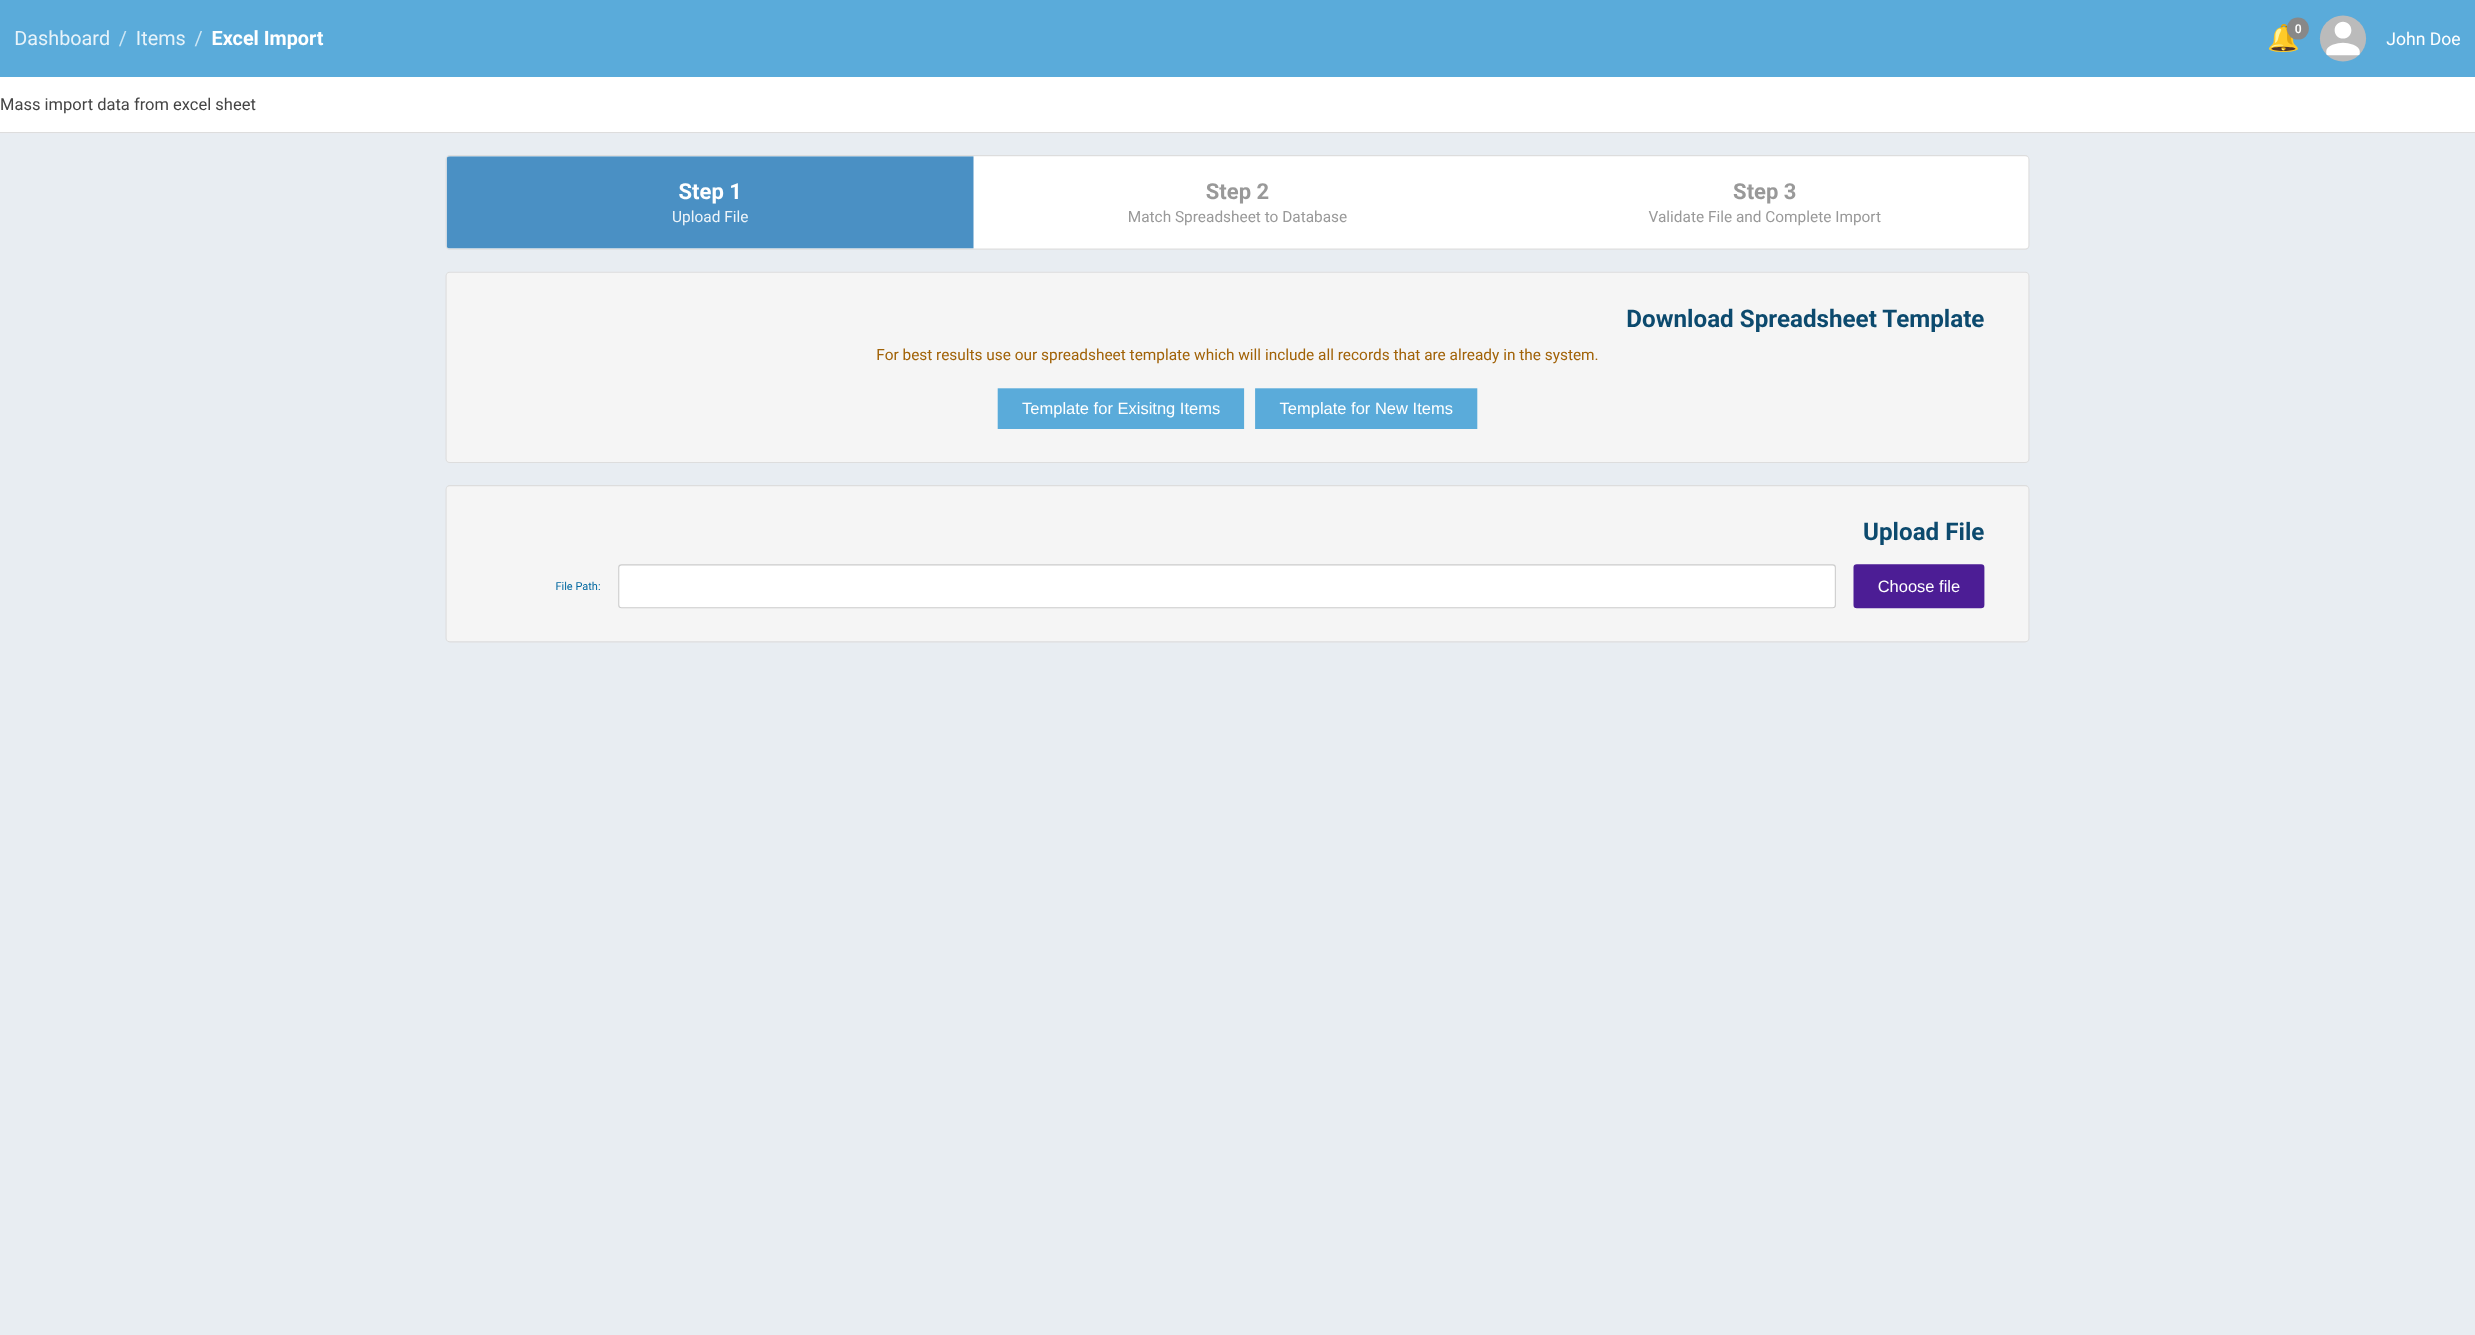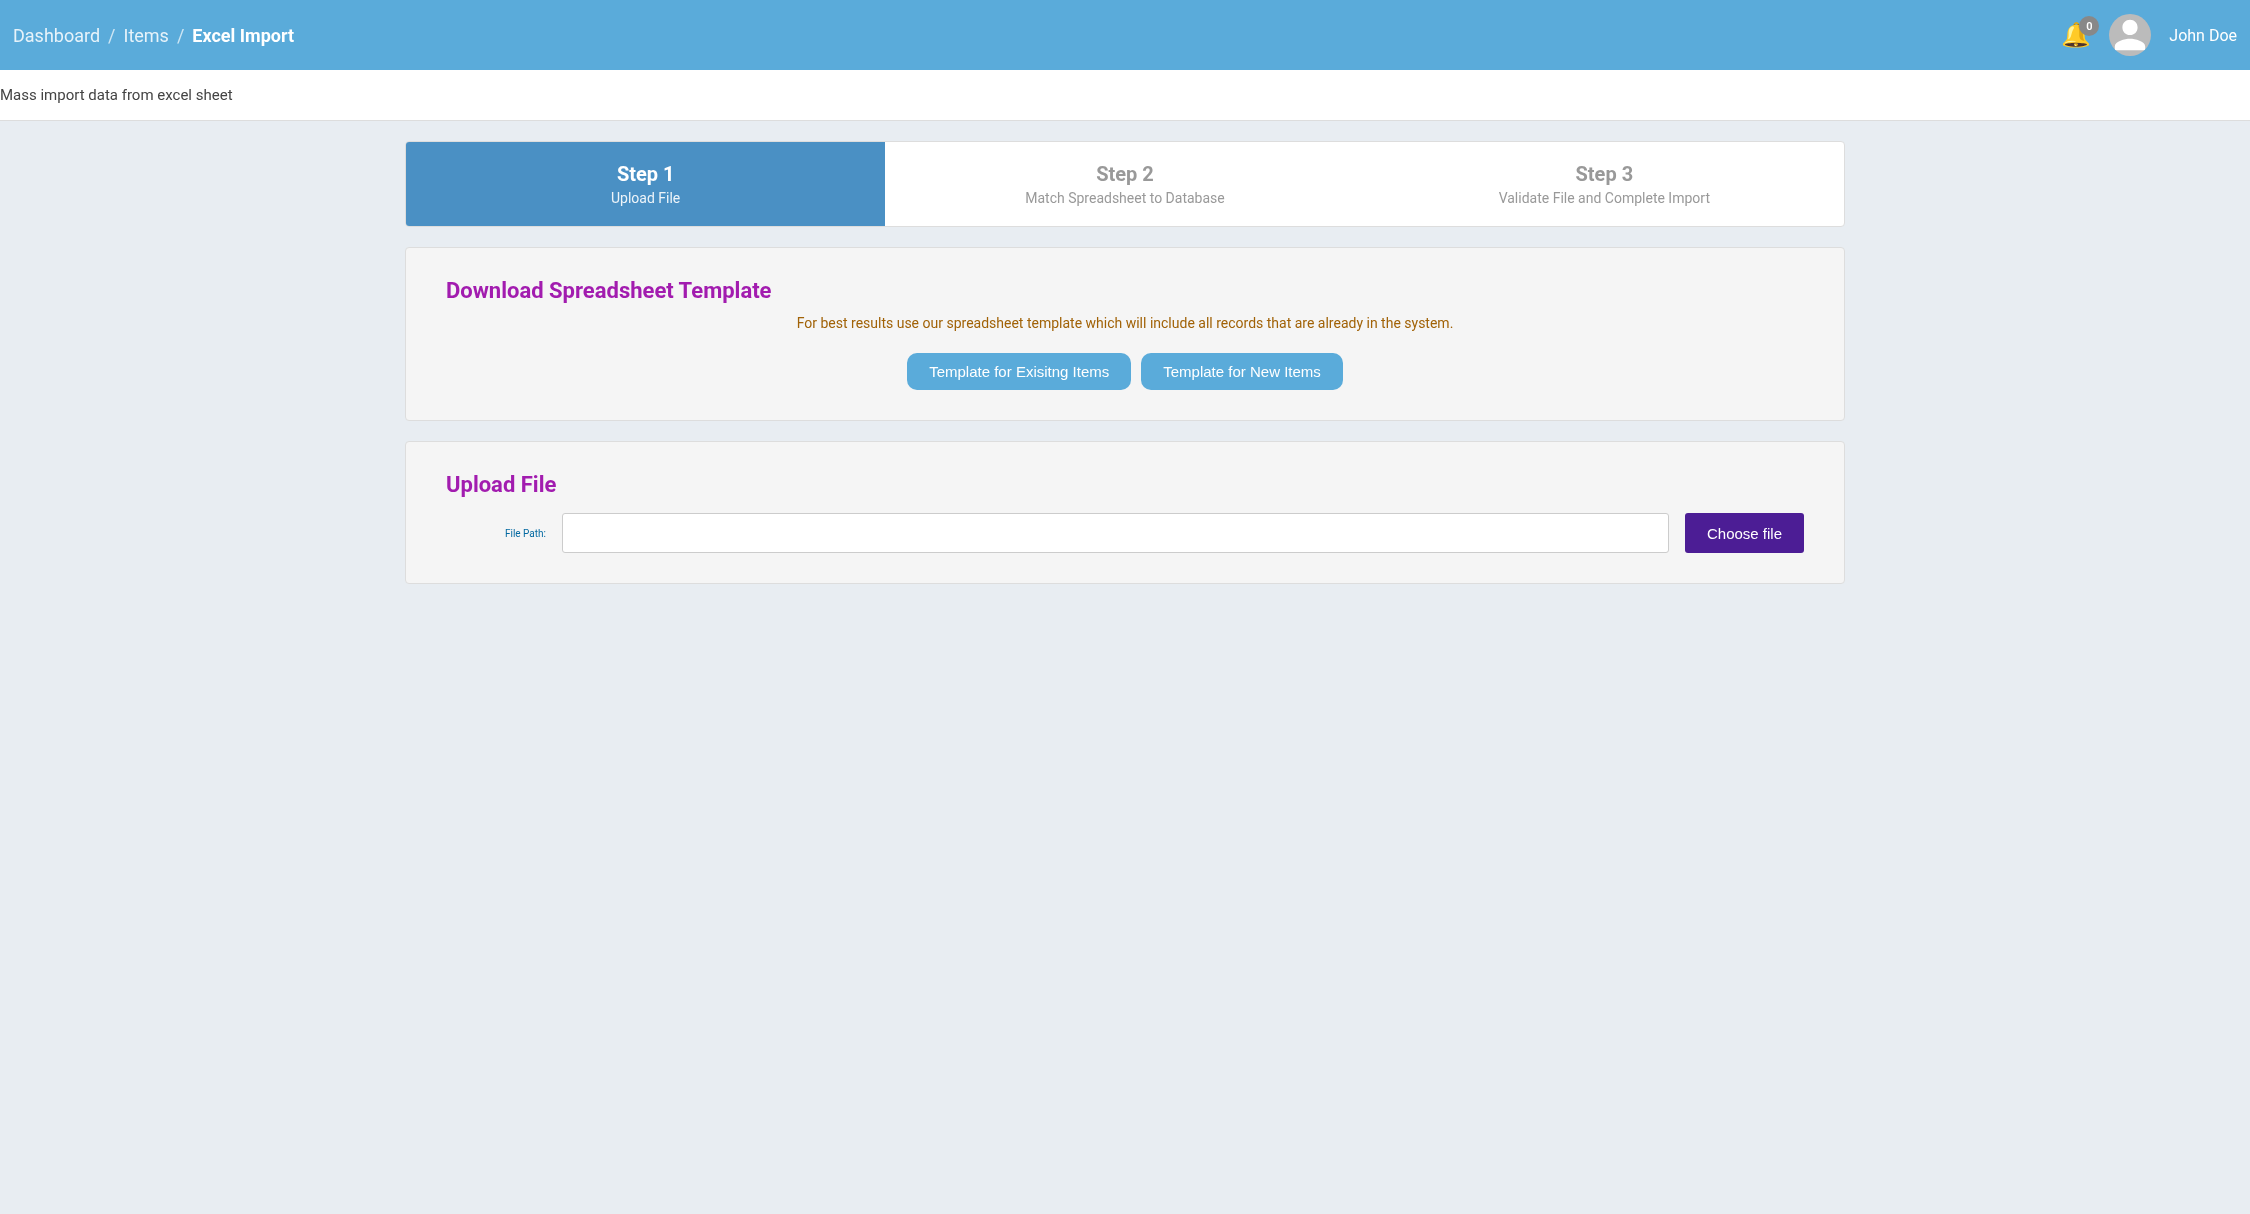--- a/index.html
+++ b/index.html
@@ -165,22 +165,22 @@
       background: #f5f5f5;
       border: 1px solid #ddd;
       border-radius: 4px;
       padding: 30px 40px;
       margin-bottom: 20px;
     }
 
     .section-title {
       font-size: 22px;
       font-weight: 700;
-      color: #a21caf;
-      text-align: left;
+      color: #0c4a6e;
+      text-align: right;
       margin-bottom: 12px;
     }
 
     .section-desc {
       font-size: 14px;
       color: #a16207;
       text-align: center;
       margin-bottom: 22px;
     }
 
@@ -189,21 +189,21 @@
       justify-content: center;
       gap: 10px;
     }
 
     .btn-template {
       background: #5aabda;
       color: #fff;
       border: none;
       padding: 10px 22px;
       font-size: 15px;
-      border-radius: 10px;
+      border-radius: 0;
       cursor: pointer;
       font-weight: 400;
     }
 
     
     .file-path-row {
       display: flex;
       align-items: center;
       gap: 16px;
       margin-top: 16px;

